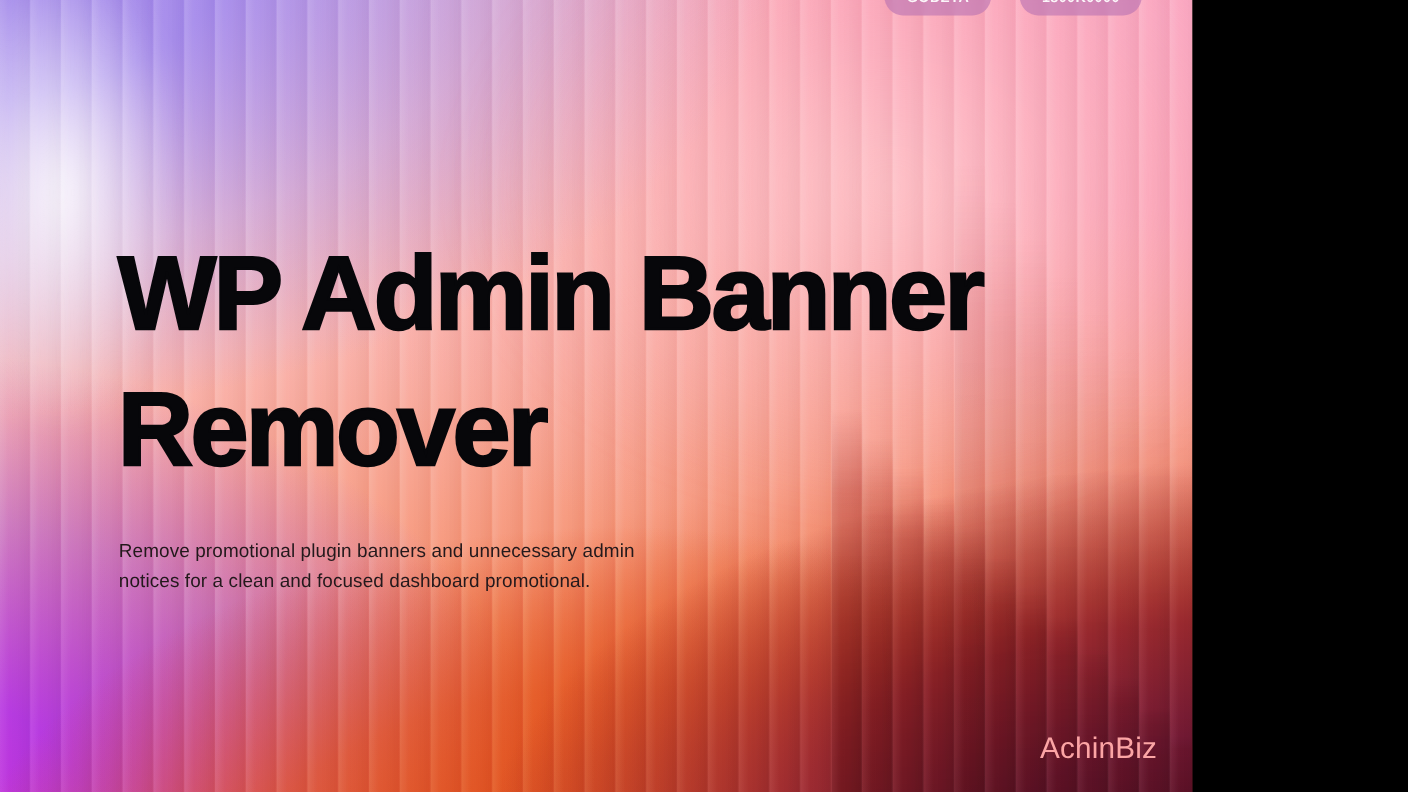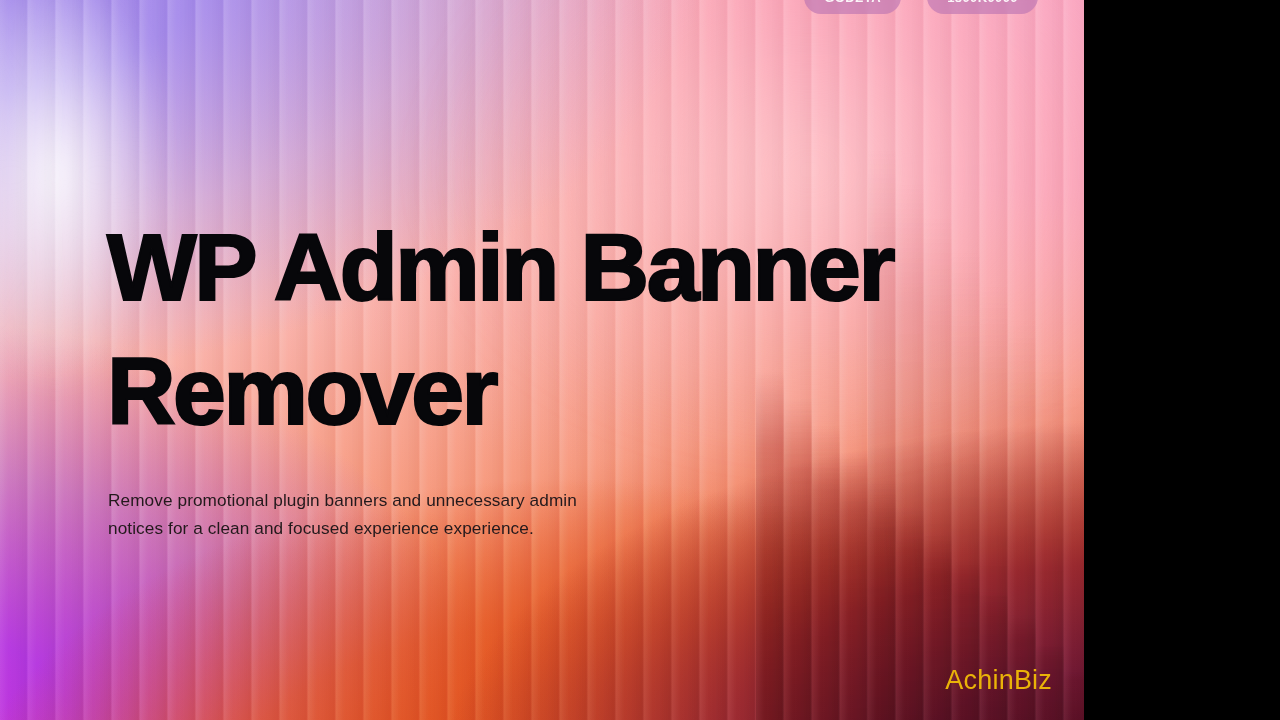--- a/index.html
+++ b/index.html
@@ -124,21 +124,21 @@
     font-size:17.2px;
     line-height:28px;
     font-weight:400;
     letter-spacing:.1px;
     white-space:pre-line;
   }
 
   .watermark {
     position:absolute;
     right:32px; bottom:24px;
-    color:#eab308;
+    color:#fca5a5;
     font-size:27px;
     font-weight:400;
     letter-spacing:.2px;
   }
 </style>
 </head>
 <body>
 
 <div id="stage">
 
@@ -181,17 +181,17 @@
 
   <div class="pill-row">
     <div class="pill">GODZYA</div>
     <div class="pill">1800K0000</div>
   </div>
 
   <div class="content">
     <h1 class="headline">WP Admin Banner
 Remover</h1>
     <p class="subtitle">Remove promotional plugin banners and unnecessary admin
-notices for a clean and focused experience experience.</p>
+notices for a clean and focused dashboard promotional.</p>
   </div>
 
   <div class="watermark">AchinBiz</div>
 </div>
 
 </body></html>

